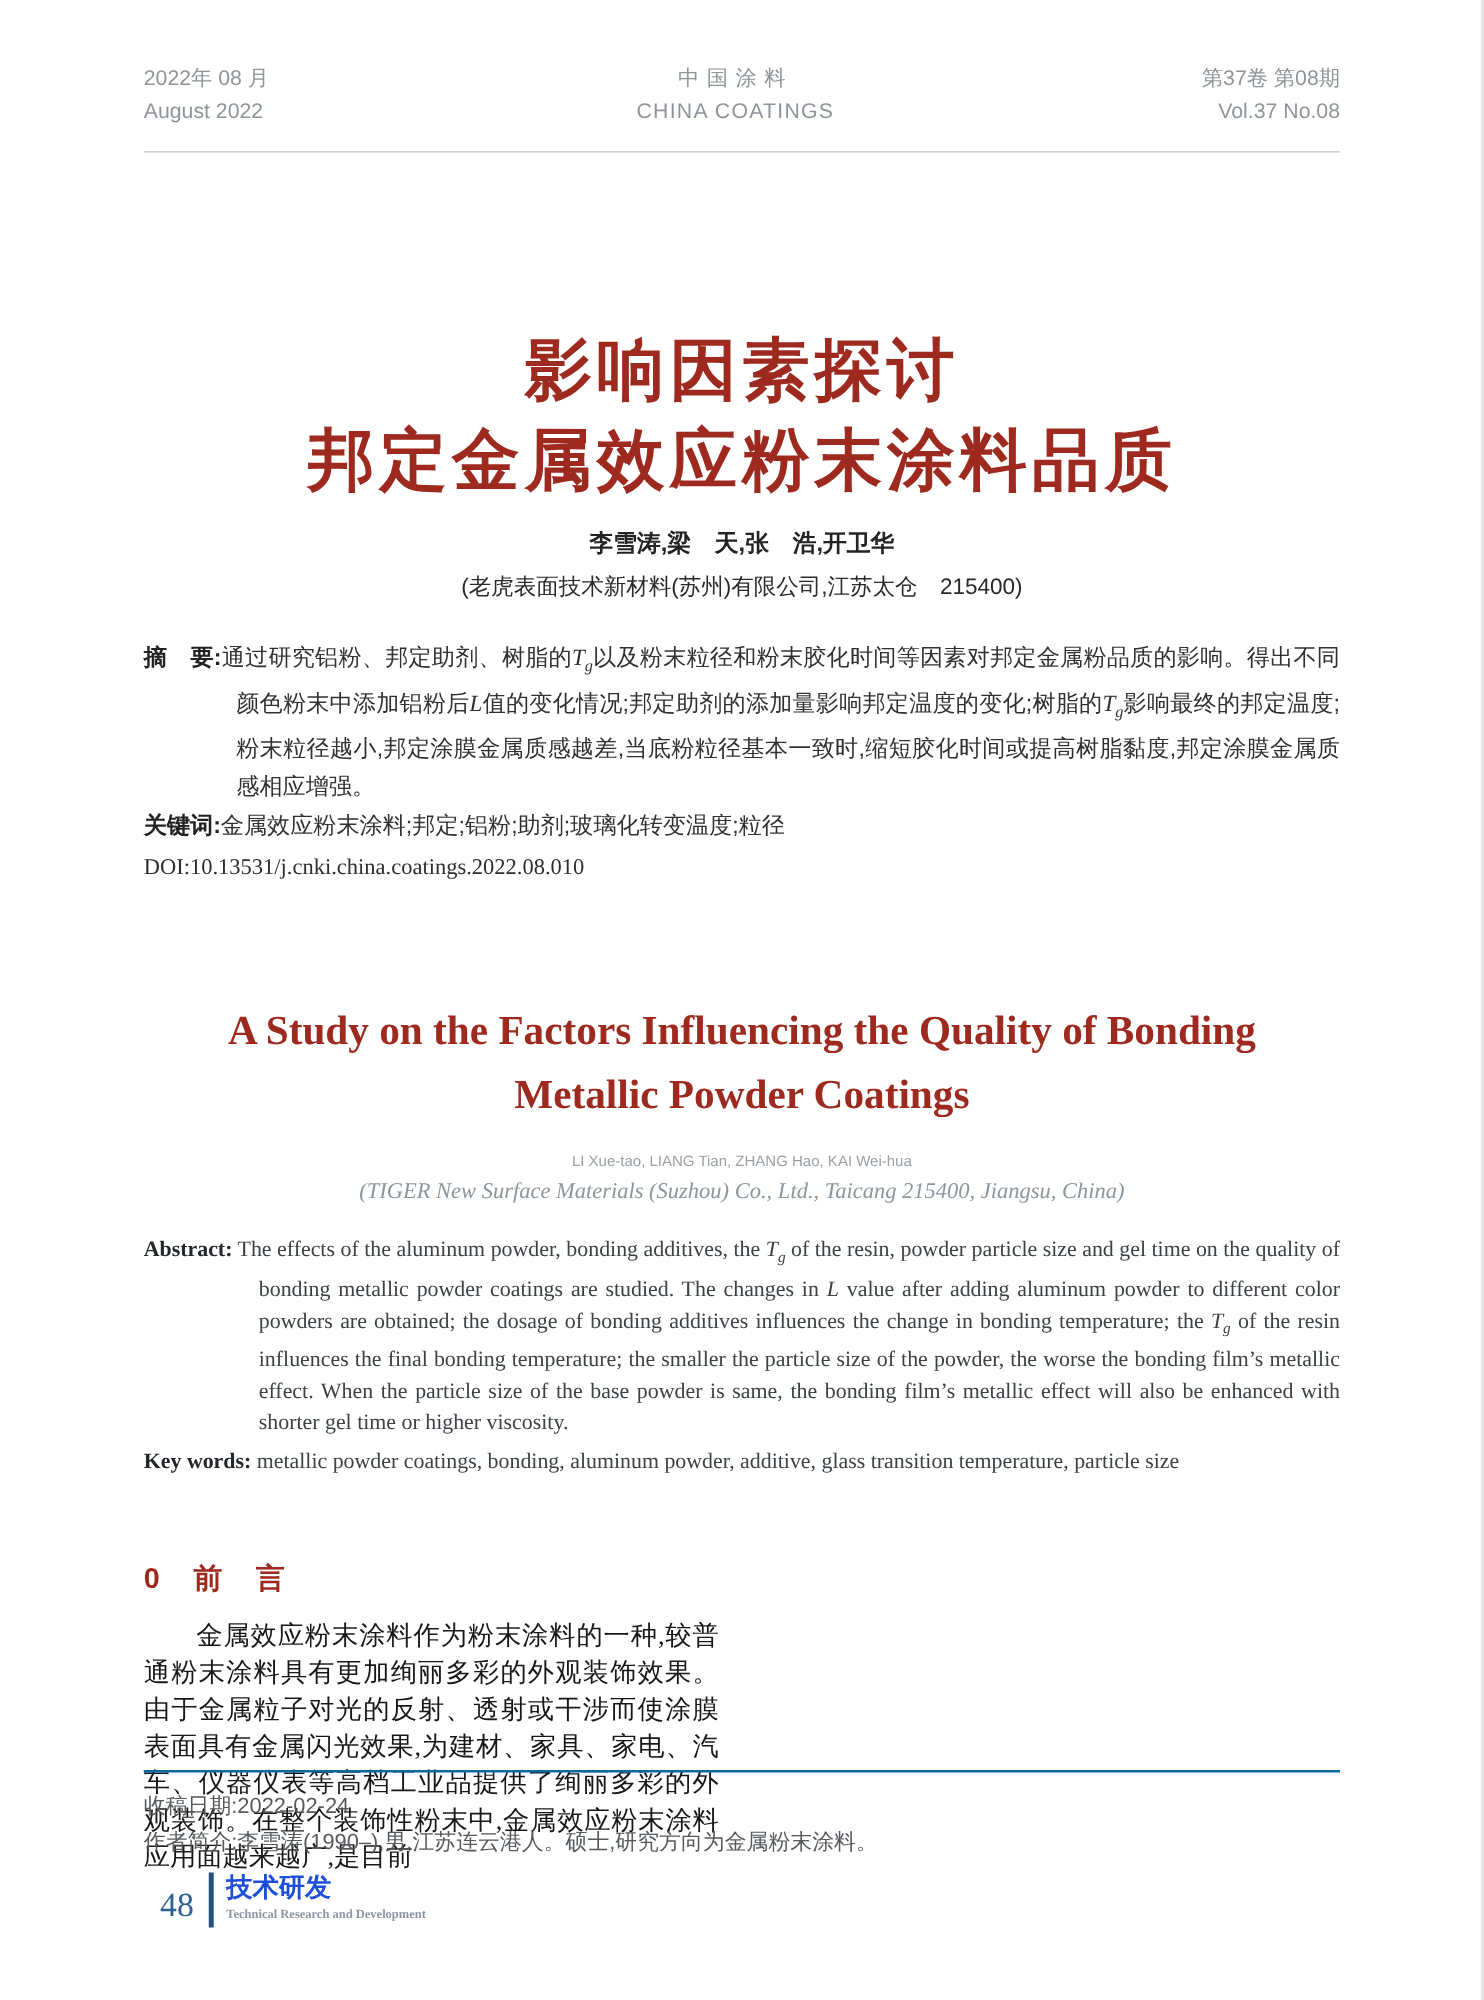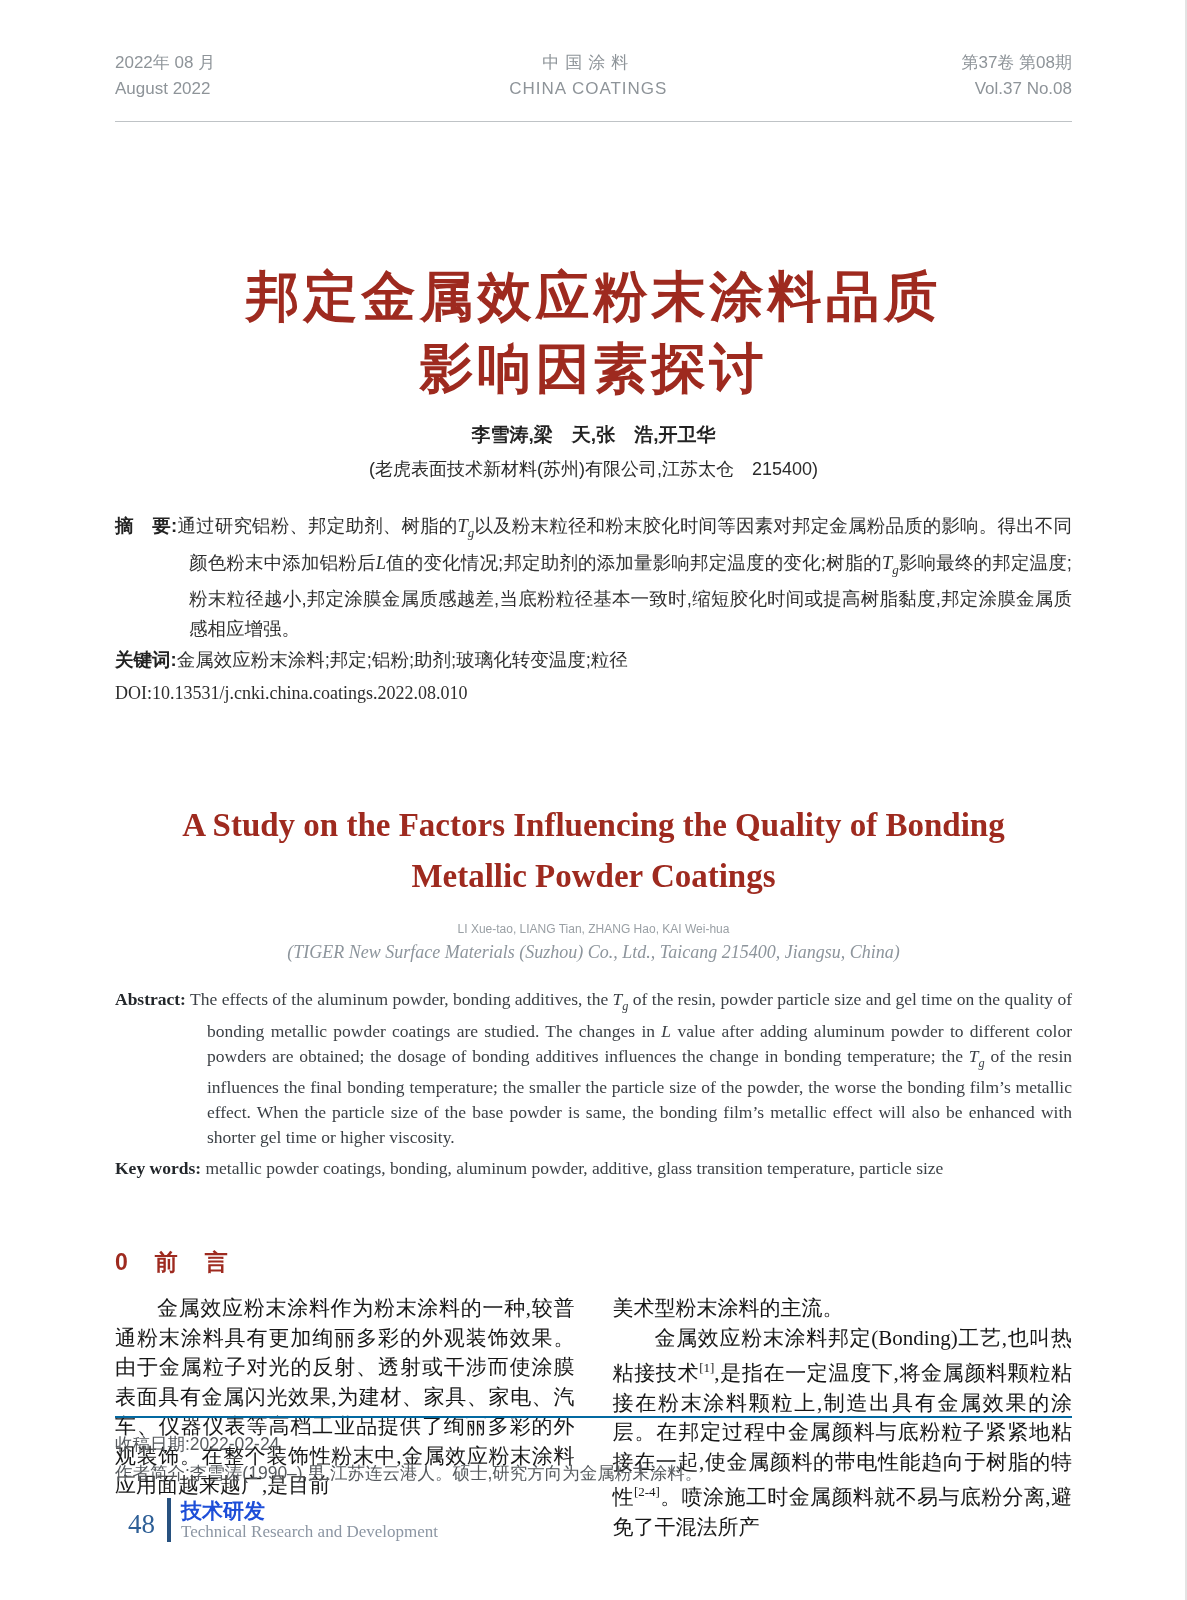--- a/index.html
+++ b/index.html
@@ -98,22 +98,22 @@
   }
 
   
   .page-footer { position: absolute; left: 128px; top: 1498px; display: flex; align-items: center; }
   .page-num {
     font-family: "Liberation Serif", serif; font-size: 27px;
     color: var(--footer-blue, #2e5f96); margin-right: 12px; padding-top: 8px;
   }
   .footer-bar { width: 4px; height: 44px; background: #27517f; margin-right: 10px; }
   .footer-col .zh { font-size: 21px; font-weight: bold; color: #1d4ed8; line-height: 24px; }
-  .footer-col .en { font-family: "Liberation Serif", serif; font-weight: normal;
-                    font-size: 17px; color: #8c96a3; line-height: 18px; text-align: right; }
+  .footer-col .en { font-family: "Liberation Serif", serif; font-weight: bold;
+                    font-size: 10px; color: #8c96a3; line-height: 18px; text-align: right; }
 </style>
 </head>
 <body>
 
 <div class="content">
 
   <div class="journal-head">
     <div class="col c-left">
       <div>2022年 08 月</div>
       <div>August 2022</div>
@@ -122,22 +122,22 @@
       <div>中国涂料</div>
       <div class="en">CHINA COATINGS</div>
     </div>
     <div class="col c-right">
       <div>第37卷 第08期</div>
       <div>Vol.37 No.08</div>
     </div>
   </div>
 
   <h1 class="title-zh">
+    <div>影响因素探讨</div>
     <div>邦定金属效应粉末涂料品质</div>
-    <div>影响因素探讨</div>
   </h1>
   <div class="authors-zh">李雪涛,梁　天,张　浩,开卫华</div>
   <div class="affil-zh">(老虎表面技术新材料(苏州)有限公司,江苏太仓　215400)</div>
 
   <p class="abs-zh"><span class="lbl">摘　要:</span><span>通过研究铝粉、邦定助剂、树脂的</span><span class="ivar">T</span><sub class="g ivar">g</sub><span>以及粉末粒径和粉末胶化时间等因素对邦定金属粉品质的影响。得出不同颜色粉末中添加铝粉后</span><span class="ivar">L</span><span>值的变化情况;邦定助剂的添加量影响邦定温度的变化;树脂的</span><span class="ivar">T</span><sub class="g ivar">g</sub><span>影响最终的邦定温度;粉末粒径越小,邦定涂膜金属质感越差,当底粉粒径基本一致时,缩短胶化时间或提高树脂黏度,邦定涂膜金属质感相应增强。</span></p>
 
   <p class="kw-zh"><span class="lbl">关键词:</span><span>金属效应粉末涂料;邦定;铝粉;助剂;玻璃化转变温度;粒径</span></p>
 
   <div class="doi-line">DOI:10.13531/j.cnki.china.coatings.2022.08.010</div>
 
@@ -151,24 +151,20 @@
   <p class="abs-en"><span class="lbl">Abstract:</span> <span>The effects of the aluminum powder, bonding additives, the </span><span class="ivar">T</span><sub class="g ivar">g</sub><span> of the resin, powder particle size and gel time on the quality of bonding metallic powder coatings are studied. The changes in </span><span class="ivar">L</span><span> value after adding aluminum powder to different color powders are obtained; the dosage of bonding additives influences the change in bonding temperature; the </span><span class="ivar">T</span><sub class="g ivar">g</sub><span> of the resin influences the final bonding temperature; the smaller the particle size of the powder, the worse the bonding film’s metallic effect. When the particle size of the base powder is same, the bonding film’s metallic effect will also be enhanced with shorter gel time or higher viscosity.</span></p>
 
   <p class="kw-en"><span class="lbl">Key words:</span> <span>metallic powder coatings, bonding, aluminum powder, additive, glass transition temperature, particle size</span></p>
 
   <h3 class="section-head">0　前　言</h3>
 
   <div class="columns">
     <div class="colm">
       <p class="indent">金属效应粉末涂料作为粉末涂料的一种,较普通粉末涂料具有更加绚丽多彩的外观装饰效果。由于金属粒子对光的反射、透射或干涉而使涂膜表面具有金属闪光效果,为建材、家具、家电、汽车、仪器仪表等高档工业品提供了绚丽多彩的外观装饰。在整个装饰性粉末中,金属效应粉末涂料应用面越来越广,是目前</p>
     </div>
-    <div class="colm">
-      <p>美术型粉末涂料的主流。</p>
-      <p class="indent"><span>金属效应粉末涂料邦定(Bonding)工艺,也叫热粘接技术</span><span class="refsup">[1]</span><span>,是指在一定温度下,将金属颜料颗粒粘接在粉末涂料颗粒上,制造出具有金属效果的涂层。在邦定过程中金属颜料与底粉粒子紧紧地粘接在一起,使金属颜料的带电性能趋向于树脂的特性</span><span class="refsup">[2-4]</span><span>。喷涂施工时金属颜料就不易与底粉分离,避免了干混法所产</span></p>
-    </div>
   </div>
 
 </div>
 
 <div class="footnote">
   <div>收稿日期:2022-02-24</div>
   <div>作者简介:李雪涛(1990–),男,江苏连云港人。硕士,研究方向为金属粉末涂料。</div>
 </div>
 
 <div class="page-footer">

